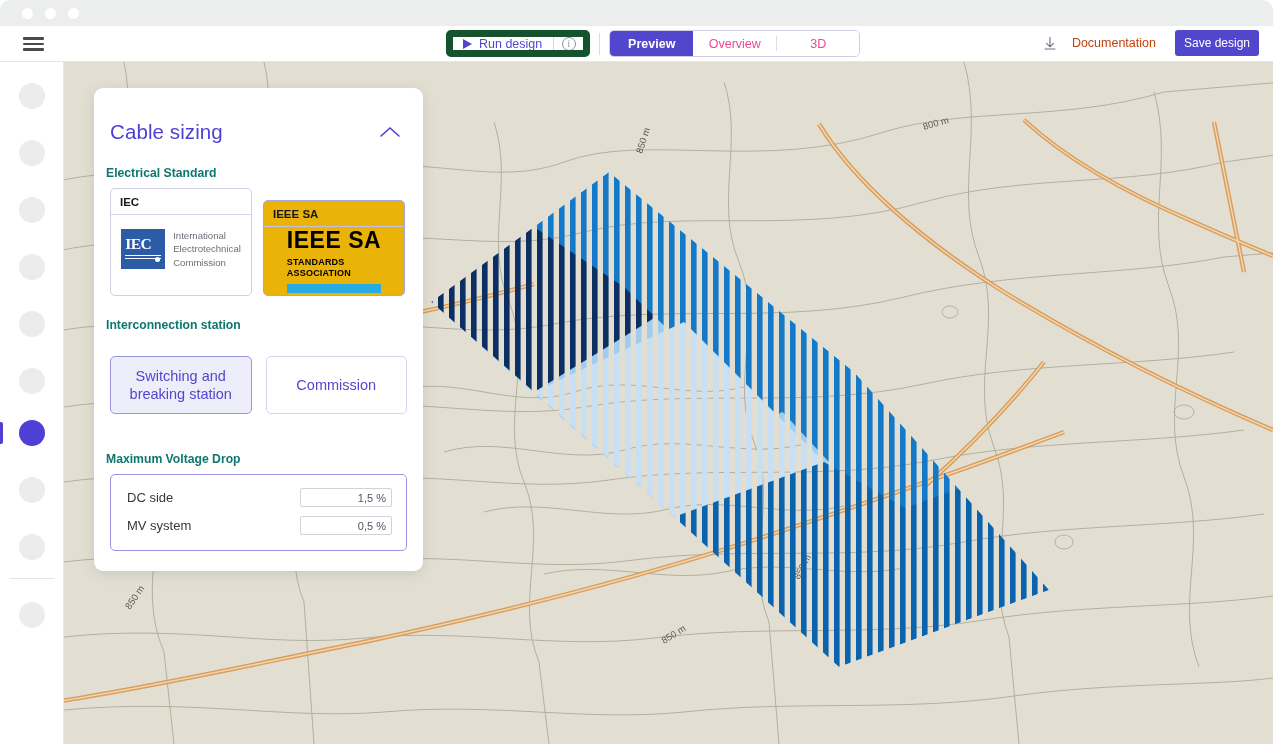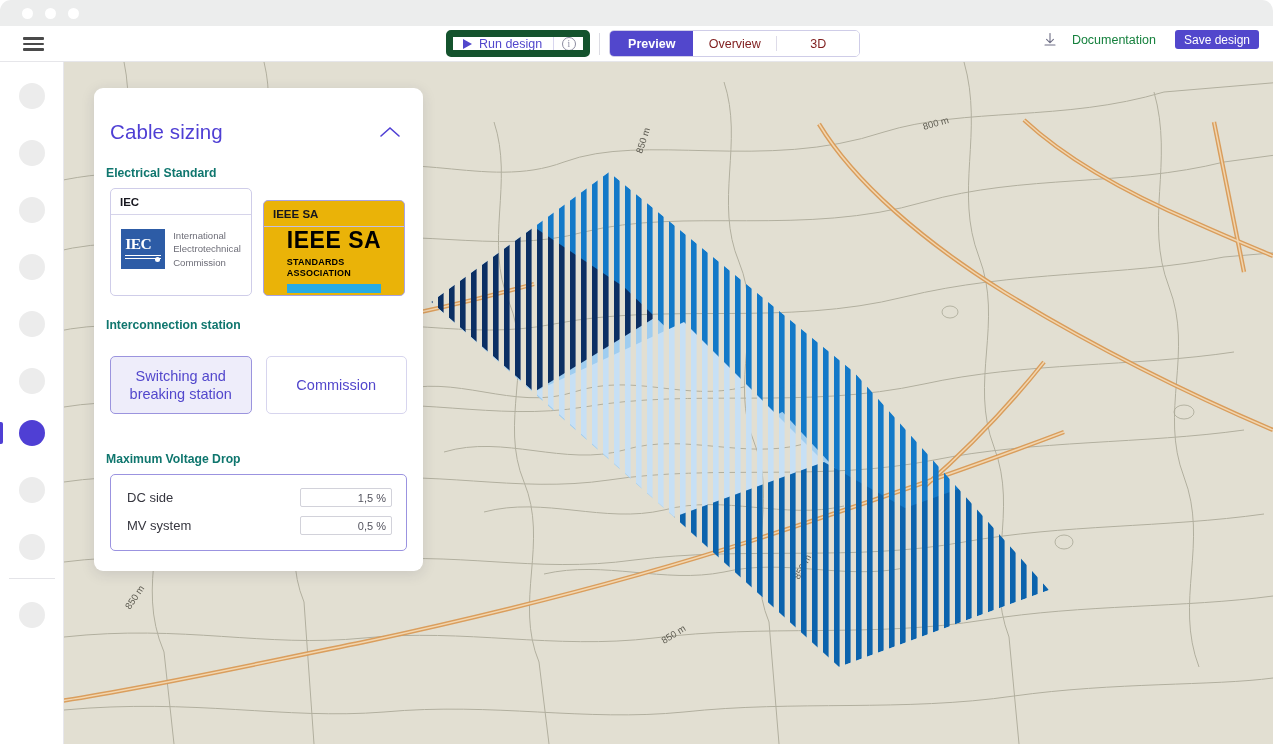--- a/index.html
+++ b/index.html
@@ -93,44 +93,44 @@
   .seg-group {
     display: flex; height: 27px;
     border: 1px solid #cfcde8;
     border-radius: 5px;
     overflow: hidden;
     background: #fff;
   }
   .seg {
     display: flex; align-items: center; justify-content: center;
     font-size: 12.5px;
-    color: #7f1d1d;
+    color: #ec4899;
     background: #fff;
     border: none; cursor: pointer;
     font-family: inherit;
     position: relative;
   }
   .seg.active { background: #5247cc; color: #ffffff; font-weight: bold; }
   .seg-preview { width: 83px; }
   .seg-overview { width: 83px; }
   .seg-3d { width: 82px; }
   .seg-divider { width: 1px; background: #dedce9; margin: 5px 0; }
 
   .header-right {
     position: absolute; right: 14px; top: 4px;
     display: flex; align-items: center; gap: 19px;
   }
   .doc-link {
     display: flex; align-items: center; gap: 16px;
-    font-size: 12.5px; color: #15803d;
+    font-size: 12.5px; color: #c2410c;
     cursor: pointer;
   }
   .dl-icon { display: block; width: 12px; height: 13px; }
   .save-btn {
-    height: 19px;
+    height: 26px;
     padding: 0 9px;
     background: #5247cc;
     color: #ffffff;
     font-size: 12px;
     border: none; border-radius: 3px;
     cursor: pointer;
     font-family: inherit;
     display: flex; align-items: center;
   }
 

